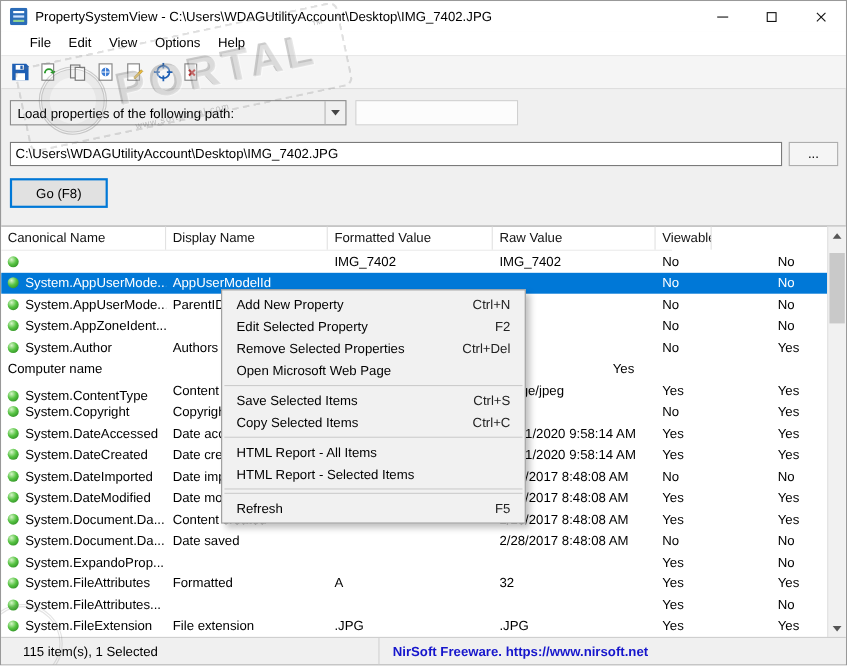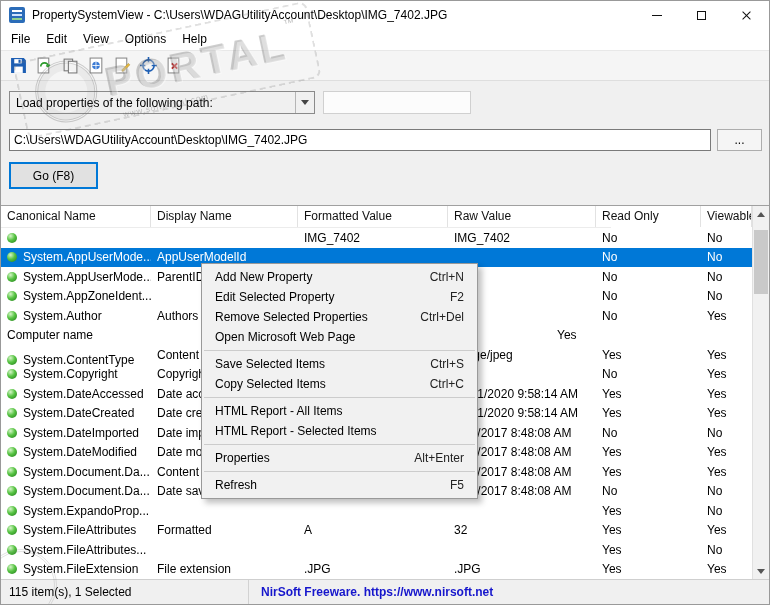--- a/index.html
+++ b/index.html
@@ -15,21 +15,21 @@
   .win-controls{margin-left:auto;display:flex;height:100%}
   .win-btn{width:45px;height:100%;display:flex;align-items:center;justify-content:center}
   .glyph-minimize{width:10px;height:1px;background:#111}
   .glyph-maximize{width:9px;height:9px;border:1px solid #111}
   .glyph-close{position:relative;width:11px;height:11px}
   .glyph-close::before,.glyph-close::after{content:"";position:absolute;left:5px;top:0;width:1px;height:11px;background:#111}
   .glyph-close::before{transform:rotate(45deg)}
   .glyph-close::after{transform:rotate(-45deg)}
 
   
-  .menubar{position:absolute;left:0;top:28px;width:768px;height:21px;background:#fff;display:flex;align-items:flex-end;padding-left:2px}
+  .menubar{position:absolute;left:0;top:28px;width:768px;height:21px;background:#fff;display:flex;align-items:flex-end;padding-left:18px}
   .menu-item{padding:0 8px;line-height:21px}
   .toolbar{position:absolute;left:0;top:49px;width:768px;height:31px;background:#f5f5f5;border-top:1px solid #e8e8e8;border-bottom:1px solid #dedede;display:flex;align-items:center;padding-left:6px;gap:4px}
   .tool-btn{width:22px;height:22px;display:flex;align-items:center;justify-content:center}
   .tool-btn svg{width:17px;height:17px;display:block}
 
   
   .combo{position:absolute;left:8px;top:90px;width:306px;height:23px;background:#f0f0f0;border:1px solid #8a8a8a;display:flex;align-items:center}
   .combo-label{flex:1;padding-left:6px;white-space:nowrap;overflow:hidden}
   .combo-arrow{width:19px;height:100%;border-left:1px solid #b5b5b5;display:flex;align-items:center;justify-content:center}
   .combo-arrow::after{content:"";border-left:4px solid transparent;border-right:4px solid transparent;border-top:5px solid #444}
@@ -56,21 +56,21 @@
   .sb-thumb{position:absolute;left:1px;top:24px;width:14px;height:64px;background:#c9c9c9}
 
   
   .context-menu{position:absolute;left:200px;top:262px;width:277px;background:#f1f1f1;border:1px solid #999;box-shadow:4px 4px 6px rgba(0,0,0,.25);padding:3px 0;z-index:100}
   .cm-item{display:flex;justify-content:space-between;align-items:center;height:20px;padding:0 13px;white-space:nowrap}
   .shortcut{color:#222;margin-left:20px}
   .menu-sep{height:1px;background:#ccc;margin:3px 2px}
 
   
   .statusbar{position:absolute;left:0;top:578px;width:768px;height:25px;background:#f0f0f0;border-top:1px solid #cfcfcf;display:flex;align-items:center}
-  .status-left{width:248px;height:100%;display:flex;align-items:center;padding-left:8px;border-right:1px solid #d2d2d2}
+  .status-left{width:344px;height:100%;display:flex;align-items:center;padding-left:20px;border-right:1px solid #d2d2d2}
   .status-link{padding-left:12px;color:#1616cc;font-weight:bold}
 
   
   .watermark{position:absolute;left:16px;top:30px;transform:rotate(-12deg);opacity:.5;z-index:300;
     display:flex;align-items:center;border:2px dashed rgba(120,120,120,.45);border-radius:8px;padding:6px 14px;pointer-events:none}
   .wm-circle{width:62px;height:62px;border:3px double rgba(110,110,110,.65);border-radius:50%;margin-right:10px;
     box-shadow:inset 0 0 0 7px rgba(130,130,130,.18)}
   .wm-text{font-size:40px;font-weight:bold;letter-spacing:4px;color:rgba(125,125,125,.38);
     text-shadow:1px 1px 0 rgba(255,255,255,.75),-1px -1px 0 rgba(80,80,80,.55)}
   .wm-tm{font-size:11px;color:rgba(100,100,100,.8);align-self:flex-start;margin-top:4px}
@@ -172,21 +172,20 @@
   <button class="browse-btn">...</button>
 
   <button class="go-btn">Go (F8)</button>
 
   <div class="table">
     <div class="table-header">
         <div class="hcell" style="width: 150px;">Canonical Name</div>
         <div class="hcell" style="width: 147px;">Display Name</div>
         <div class="hcell" style="width: 150px;">Formatted Value</div>
         <div class="hcell" style="width: 148px;">Raw Value</div>
-        <div class="hcell" style="width: 105px;">Read Only</div>
         <div class="hcell" style="width: 51px;">Viewable</div>
       </div>
     <div class="table-body">
         <div class="trow">
           <div class="tcell" style="width: 150px;">
             <span class="row-icon"></span>
             <span></span>
           </div>
           <div class="tcell" style="width: 147px;"></div>
           <div class="tcell" style="width: 150px;">IMG_7402</div>
@@ -414,24 +413,20 @@
       <div class="menu-sep"></div>
       <div class="cm-item">
         <span>HTML Report - All Items</span>
         <span class="shortcut"></span>
       </div>
       <div class="cm-item">
         <span>HTML Report - Selected Items</span>
         <span class="shortcut"></span>
       </div>
       <div class="menu-sep"></div>
-      <div class="cm-item">
-        <span>Properties</span>
-        <span class="shortcut">Alt+Enter</span>
-      </div>
       <div class="menu-sep"></div>
       <div class="cm-item">
         <span>Refresh</span>
         <span class="shortcut">F5</span>
       </div>
     </div>
 
   <div class="statusbar">
     <div class="status-left">115 item(s), 1 Selected</div>
     <div class="status-link">NirSoft Freeware. https://www.nirsoft.net</div>

